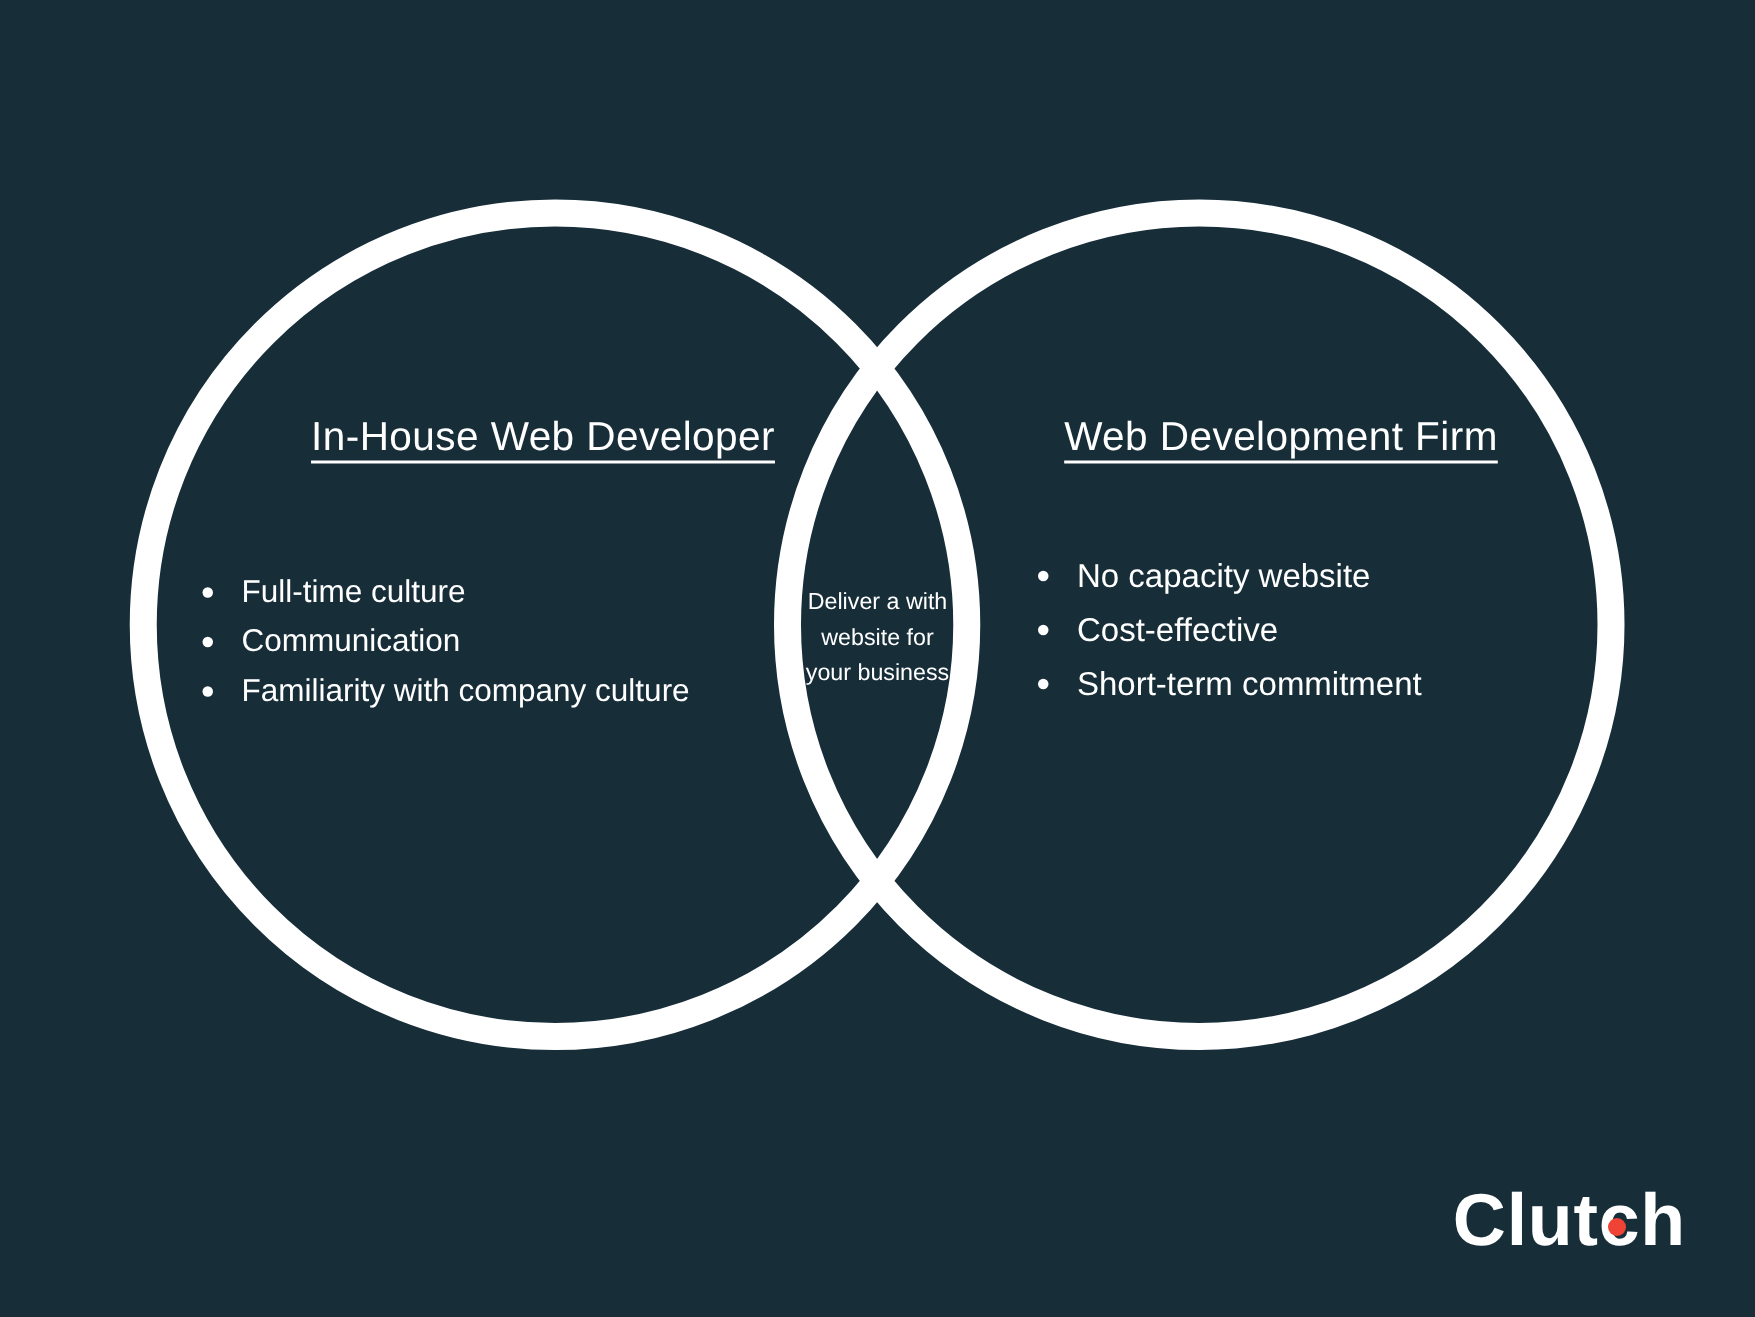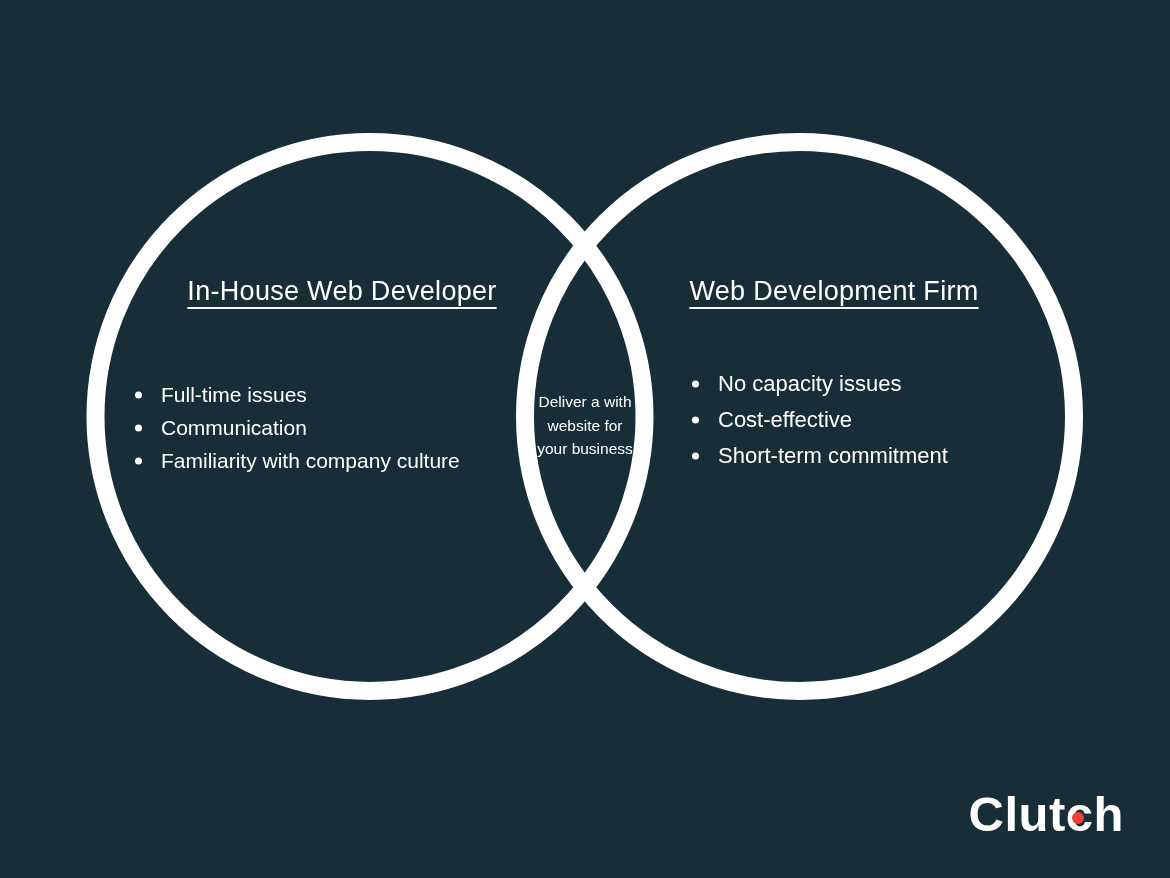--- a/index.html
+++ b/index.html
@@ -24,20 +24,21 @@
     position: absolute;
     font-size: 27px;
     font-weight: 400;
     letter-spacing: 0.3px;
     color: #ffffff;
     text-decoration: underline;
     text-underline-offset: 7px;
     text-decoration-thickness: 2px;
     white-space: nowrap;
     transform: translateX(-50%);
+    margin-left: 20px;
   }
   .title-left  { left: 342px; top: 276px; }
   .title-right { left: 834px; top: 276px; }
 
   ul.benefit-list {
     position: absolute;
     margin: 0;
     padding: 0;
     list-style: none;
   }
@@ -116,27 +117,27 @@
   <svg class="venn-svg" width="1170" height="878" viewBox="0 0 1170 878">
     <circle cx="370" cy="416.5" r="274.5" fill="none" stroke="#ffffff" stroke-width="18"></circle>
     <circle cx="799.5" cy="416.5" r="274.5" fill="none" stroke="#ffffff" stroke-width="18"></circle>
   </svg>
 
   <div class="circle-title title-left">In-House Web Developer</div>
 
   <div class="circle-title title-right">Web Development Firm</div>
 
   <ul class="benefit-list list-left">
-    <li>Full-time issues</li>
+    <li>Full-time culture</li>
     <li>Communication</li>
     <li>Familiarity with company culture</li>
   </ul>
 
   <ul class="benefit-list list-right">
-    <li>No capacity issues</li>
+    <li>No capacity website</li>
     <li>Cost-effective</li>
     <li>Short-term commitment</li>
   </ul>
 
   <div class="overlap-text">
     <span>Deliver a with</span>
     <span>website for</span>
     <span>your business</span>
   </div>
 

